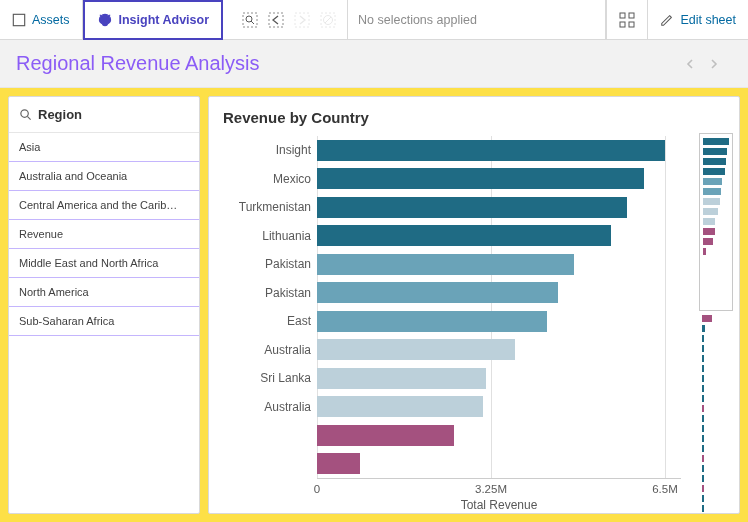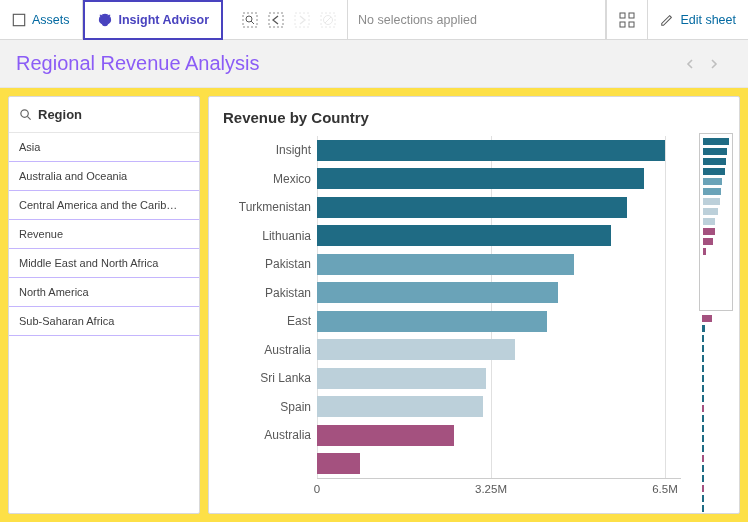--- a/index.html
+++ b/index.html
@@ -345,21 +345,20 @@
       <div class="y-labels" id="ylabels">
           <div class="y-label">Insight</div>
           <div class="y-label">Mexico</div>
           <div class="y-label">Turkmenistan</div>
           <div class="y-label">Lithuania</div>
           <div class="y-label">Pakistan</div>
           <div class="y-label">Pakistan</div>
           <div class="y-label">East</div>
           <div class="y-label">Australia</div>
           <div class="y-label">Sri Lanka</div>
-          <div class="y-label">Spain</div>
           <div class="y-label">Australia</div>
           <div class="y-label"></div>
         </div>
       <div class="plot" style="margin-right:44px">
         <div class="grid">
           <div class="gridline" style="left:0%"></div>
           <div class="gridline" style="left:47.8%"></div>
           <div class="gridline" style="left:95.6%"></div>
         </div>
         <div class="bars-wrap" id="bars">
@@ -402,20 +401,21 @@
           </div>
       </div>
     </div>
 
     <div class="xaxis" style="margin-right:44px">
       <div class="ticks">
         <div class="tick" style="left:0%">0</div>
         <div class="tick" style="left:47.8%">3.25M</div>
         <div class="tick" style="left:95.6%">6.5M</div>
       </div>
+      <div class="xlabel">Total Revenue</div>
     </div>
 
     <div class="mini" id="mini-in">
         <div class="mb c-dark" style="width: 100%;"></div>
         <div class="mb c-dark" style="width: 94%;"></div>
         <div class="mb c-dark" style="width: 89%;"></div>
         <div class="mb c-dark" style="width: 85%;"></div>
         <div class="mb c-mid" style="width: 74%;"></div>
         <div class="mb c-mid" style="width: 69%;"></div>
         <div class="mb c-light" style="width: 66%;"></div>

